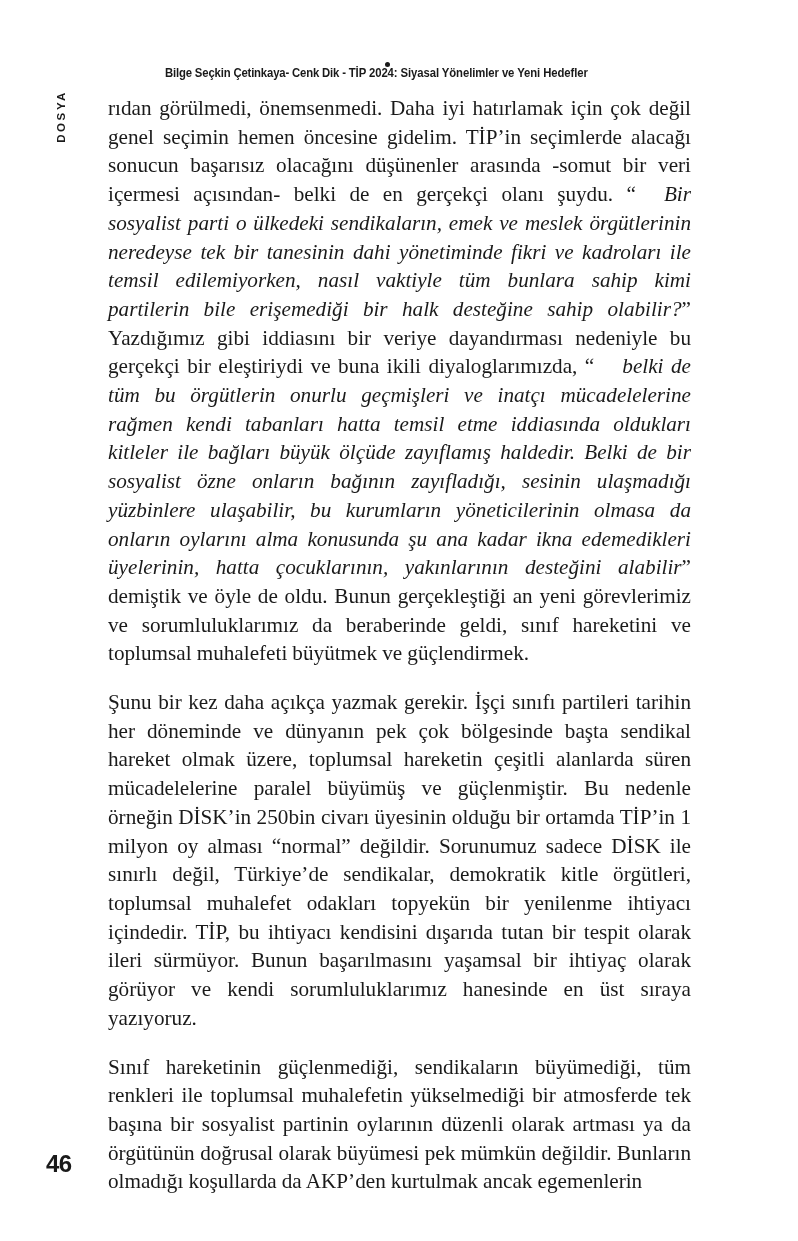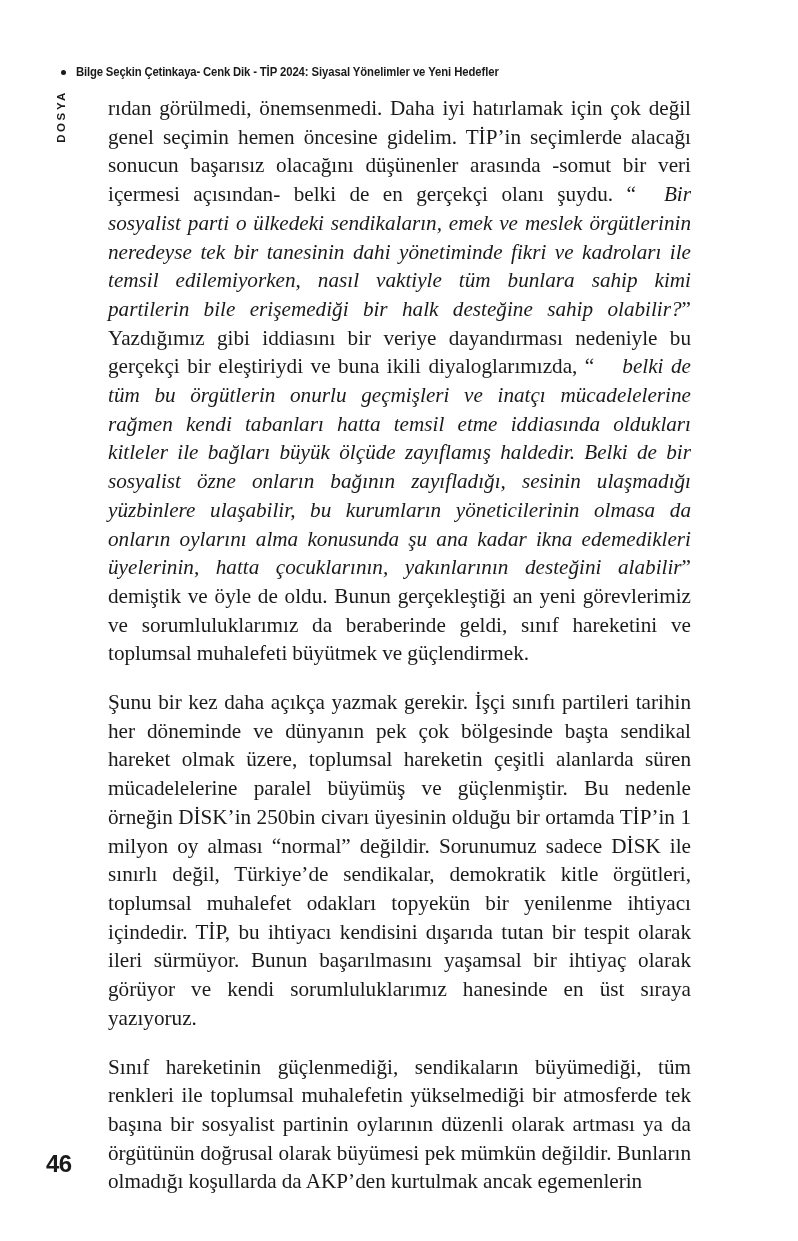--- a/index.html
+++ b/index.html
@@ -19,27 +19,28 @@
 
   .page {
     position: absolute;
     inset: 0;
     background: #ffffff;
   }
 
   
   .running-header {
     position: absolute;
-    left: 61px;
+    left: 47px;
     top: 62px;
     right: 60px;
     height: 20px;
     display: flex;
     align-items: center;
     white-space: nowrap;
+    flex-direction: column;
   }
   .header-bullet {
     width: 5px;
     height: 5px;
     border-radius: 50%;
     background: #1a1a1a;
     display: inline-block;
     margin-right: 10px;
     flex: 0 0 auto;
   }

